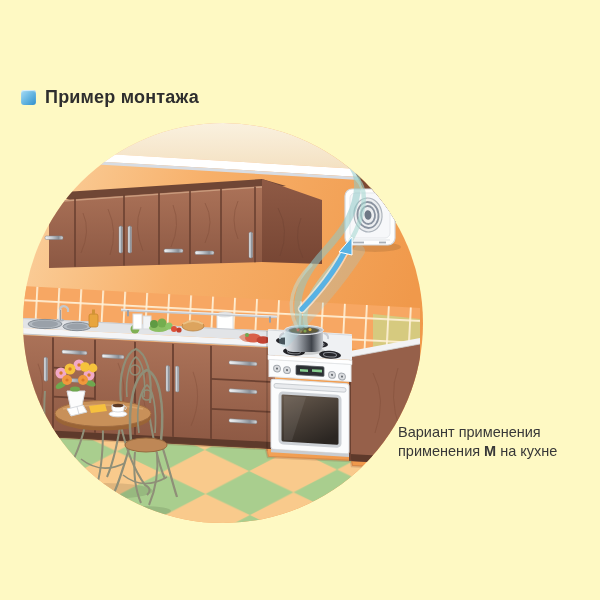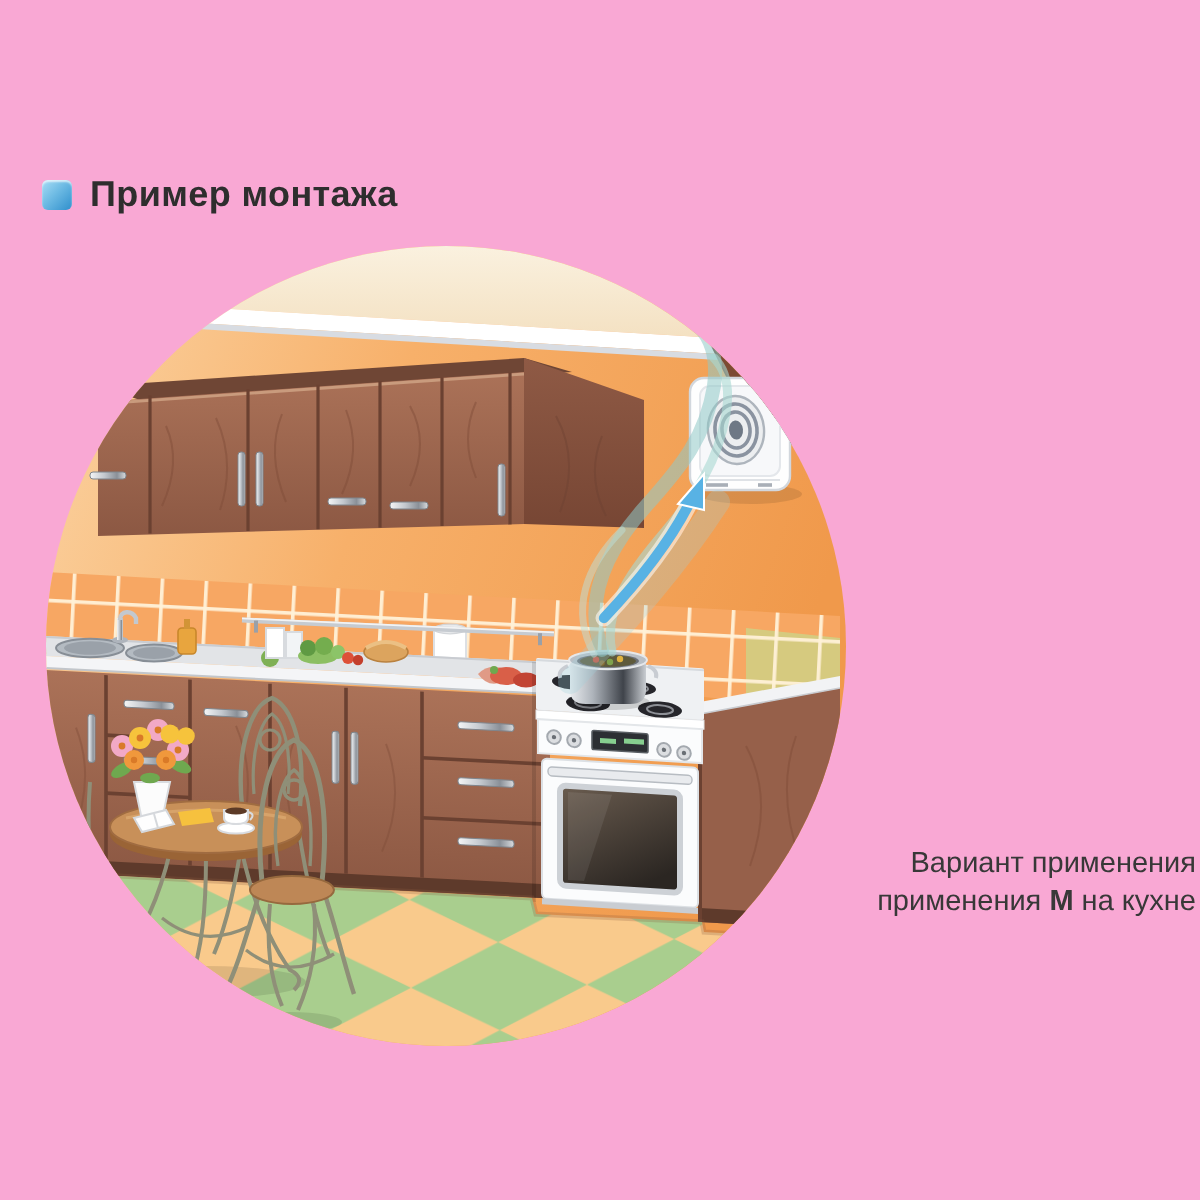--- a/index.html
+++ b/index.html
@@ -1,24 +1,24 @@
 <!DOCTYPE html>
 <html><head>
 <meta charset="utf-8">
 <style>
   html,body{margin:0;padding:0;background:#ffffff;}
-  .page{position:relative;width:600px;height:600px;background:#f9a8d4;overflow:hidden;
+  .page{position:relative;width:600px;height:600px;background:#fef9c3;overflow:hidden;
         font-family:"Liberation Sans",sans-serif;}
   .hdr{position:absolute;left:21px;top:87px;display:flex;align-items:center;gap:9px;}
   .hdr .bullet{width:15px;height:15px;border-radius:3px;
         background:linear-gradient(135deg,#a9ddf5 0%,#6ebbe4 45%,#2f8fcc 100%);
         box-shadow:inset 0 1px 1px rgba(255,255,255,.7);}
   .hdr .title{font-size:18px;font-weight:bold;color:#2e2e2e;letter-spacing:.2px;}
   .circle-wrap{position:absolute;left:23px;top:123px;width:400px;height:400px;}
-  .caption{position:absolute;left:398px;top:423px;width:200px;text-align:right;
+  .caption{position:absolute;left:398px;top:423px;width:200px;text-align:left;
         font-size:14.5px;line-height:18.5px;color:#383838;}
   .caption b{font-weight:bold;}
 </style>
 </head>
 <body>
 
 <div class="page">
 
   <div class="hdr">
     <div class="bullet"></div>

